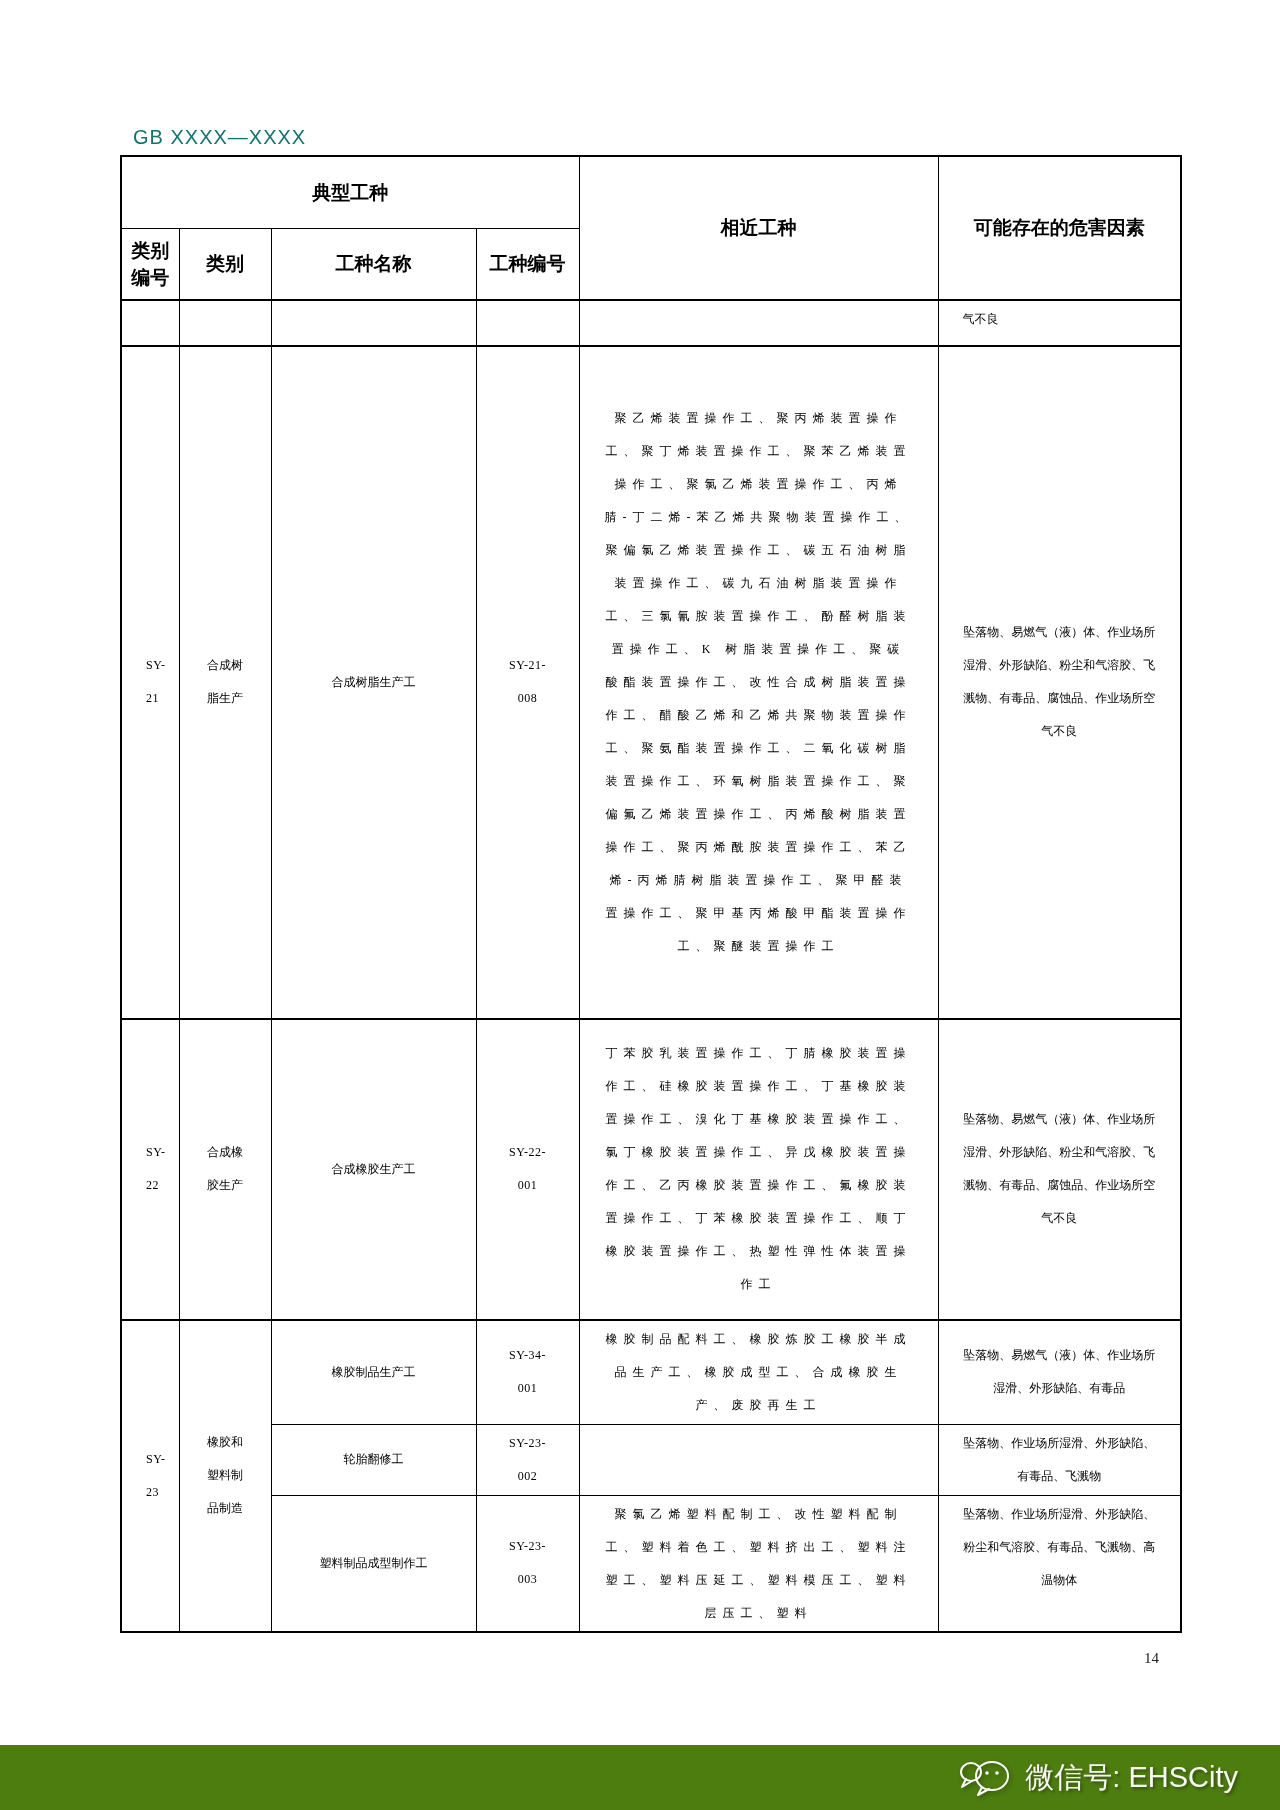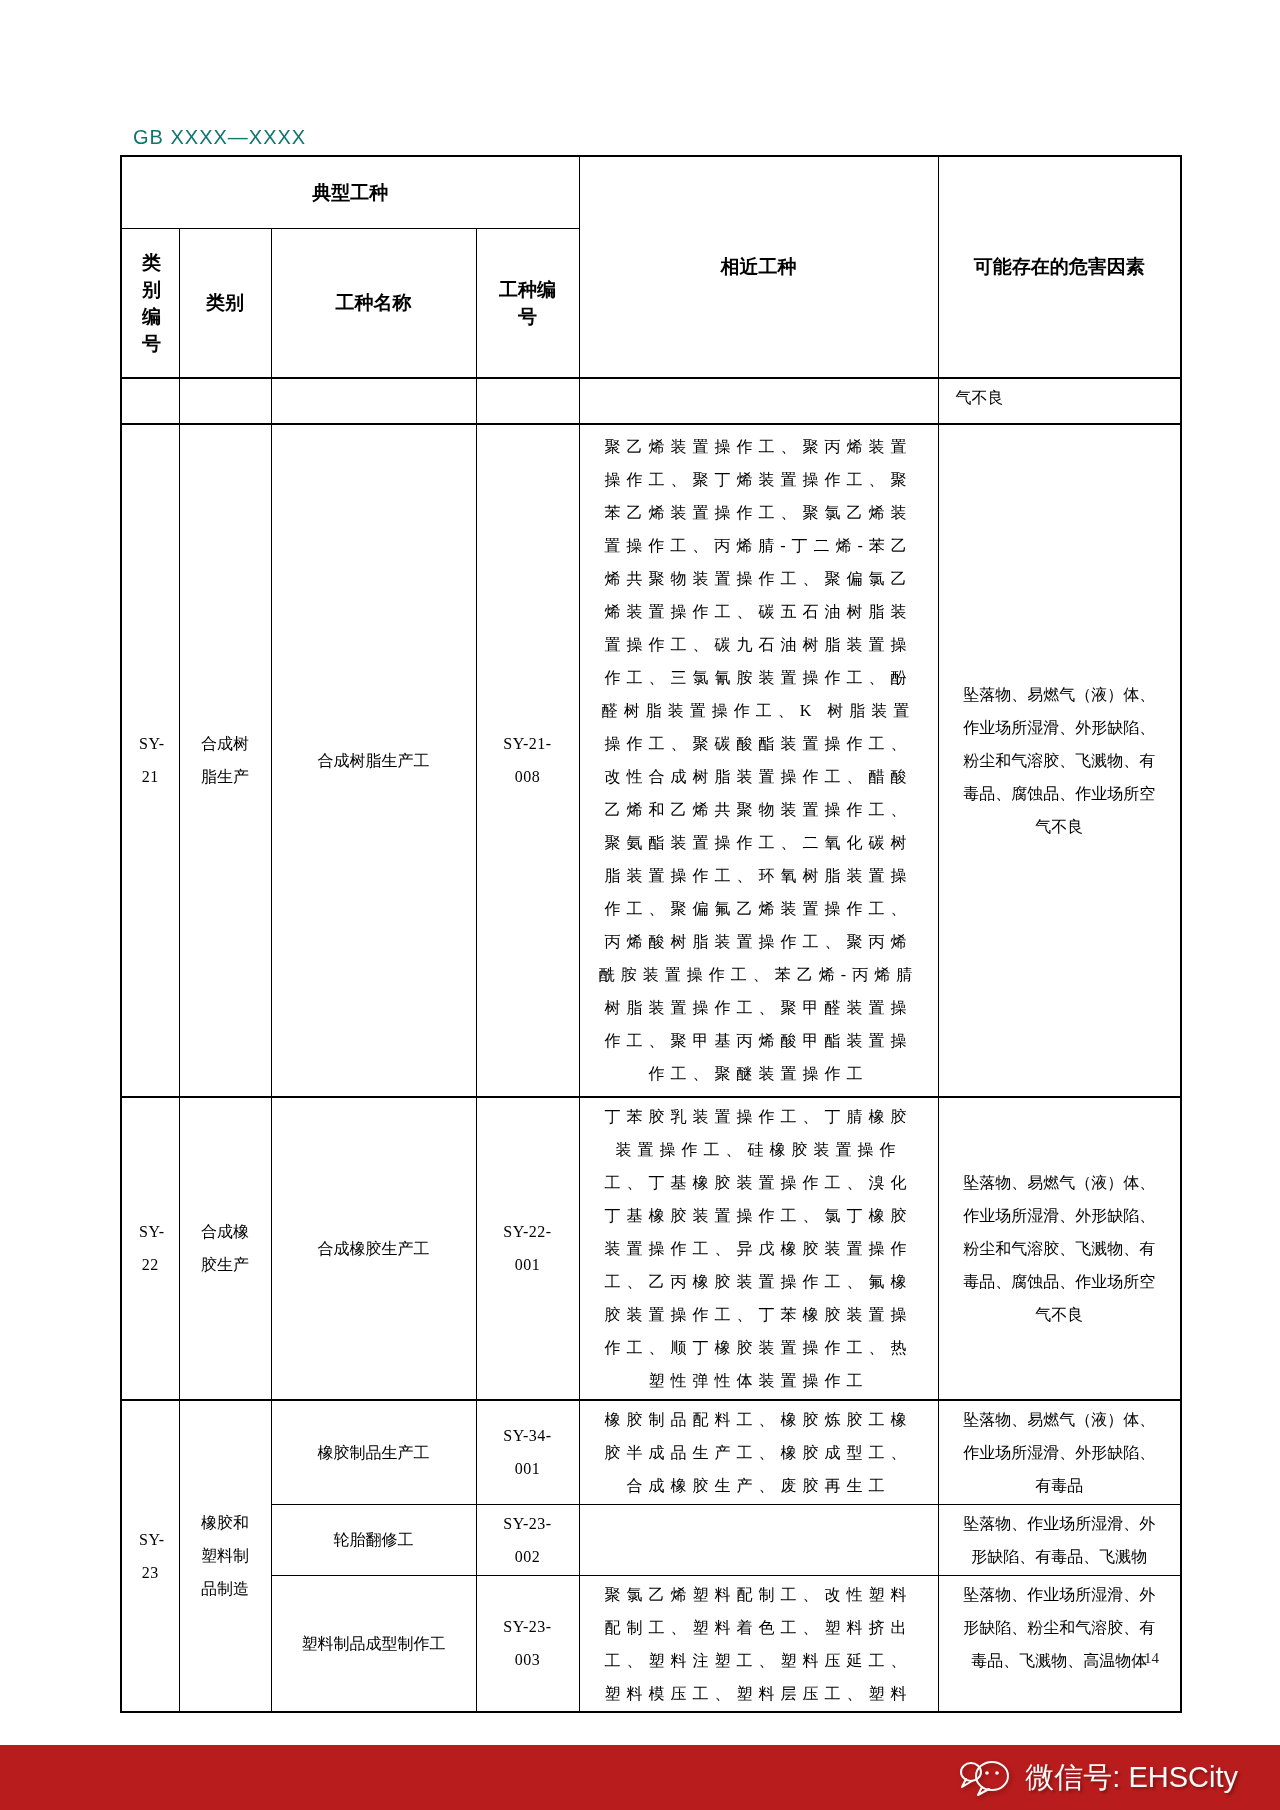--- a/index.html
+++ b/index.html
@@ -13,30 +13,30 @@
     font-family:"Liberation Sans","DejaVu Sans",sans-serif;
     font-size:20px;letter-spacing:1px;color:#0f766e;
   }
   table.jobs{
     position:absolute;left:120px;top:155px;width:1060px;
     border-collapse:collapse;table-layout:fixed;
     border:2.5px solid #000;
   }
   table.jobs th, table.jobs td{
     border:1.5px solid #000;
-    padding:2px 17px;
+    padding:2px 24px;
     vertical-align:middle;
     text-align:center;
-    font-size:16px;
+    font-size:12px;
     line-height:33px;
     overflow:hidden;
   }
   table.jobs th{
     font-family:"Liberation Sans","DejaVu Sans",sans-serif;
-    font-weight:700;font-size:19px;line-height:27px;padding:20px;
+    font-weight:700;font-size:19px;line-height:27px;padding:8px;
   }
   .bb2{border-bottom-width:2.5px !important;}
   .cell-code{font-family:"Liberation Serif","DejaVu Serif",serif;font-size:17px;letter-spacing:0.5px;}
   .cell-category{font-size:16px;line-height:30px;padding:2px 5px;}
   .cell-jobname{font-size:18px;margin-left:44px;}
   .cell-similar{
     text-align:justify;vertical-align:top;
     padding:3px 7px 0 7px;
     letter-spacing:6px;line-height:33px;
   }
@@ -45,21 +45,21 @@
     text-align:justify;vertical-align:middle;
     padding:2px 5px;line-height:33px;
   }
   .cell-hazard.top{vertical-align:top;text-align:left;}
   .page-num{
     position:absolute;left:1144px;top:1650px;
     font-size:15px;font-family:"Liberation Serif",serif;color:#222;
   }
   .footer-bar{
     position:absolute;left:0;top:1745px;width:1280px;height:65px;
-    background:#b91c1c;
+    background:#4d7c0f;
     display:flex;align-items:center;justify-content:flex-end;
     padding-right:42px;box-sizing:border-box;gap:12px;
   }
   .footer-bar .wx-label{
     font-family:"Liberation Sans","DejaVu Sans",sans-serif;
     font-size:29px;color:#fafafa;
     text-shadow:2px 2px 3px rgba(0,0,0,0.35);
   }
   .wx-icon{filter:drop-shadow(2px 2px 2px rgba(0,0,0,0.3));}
 </style>

